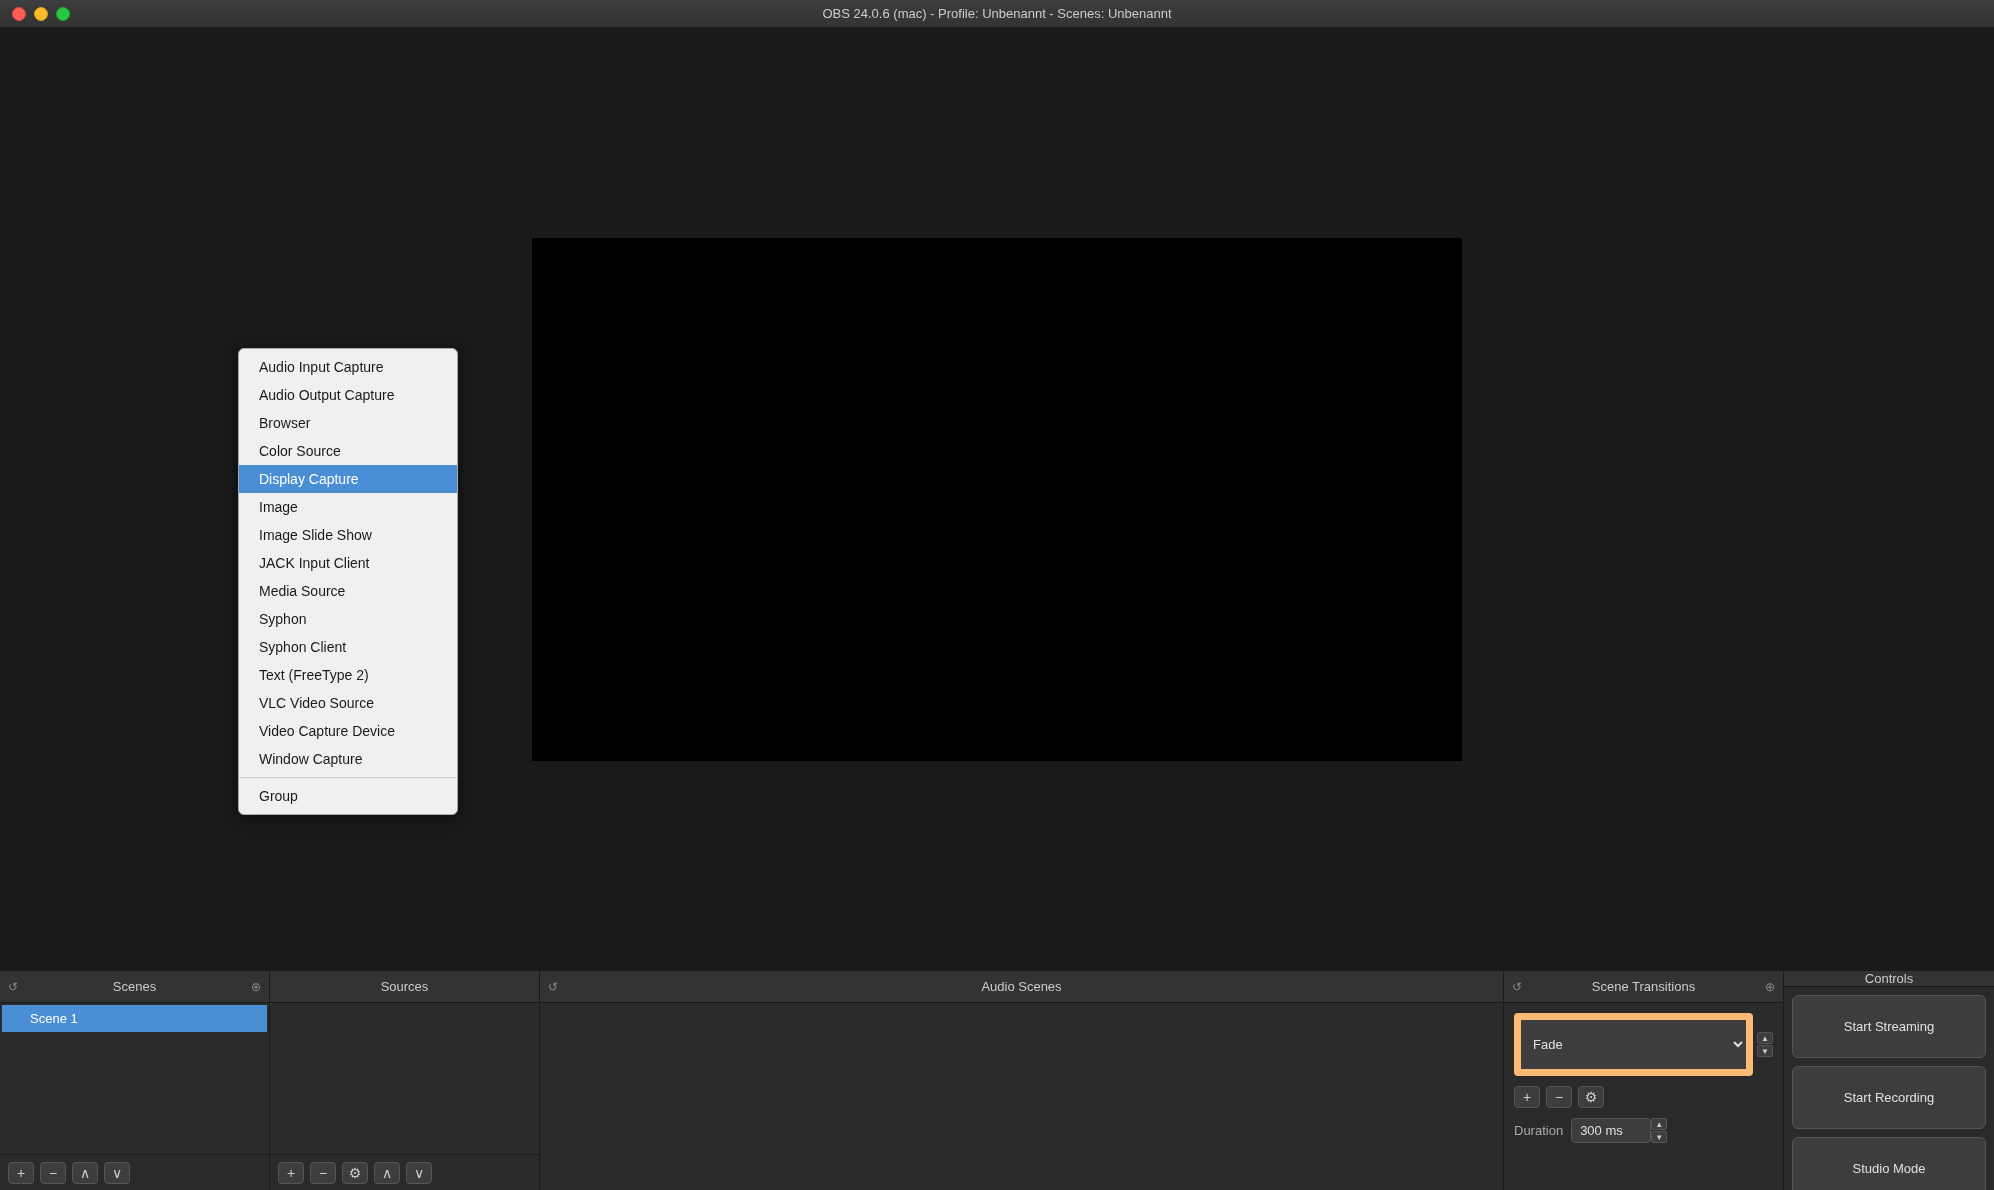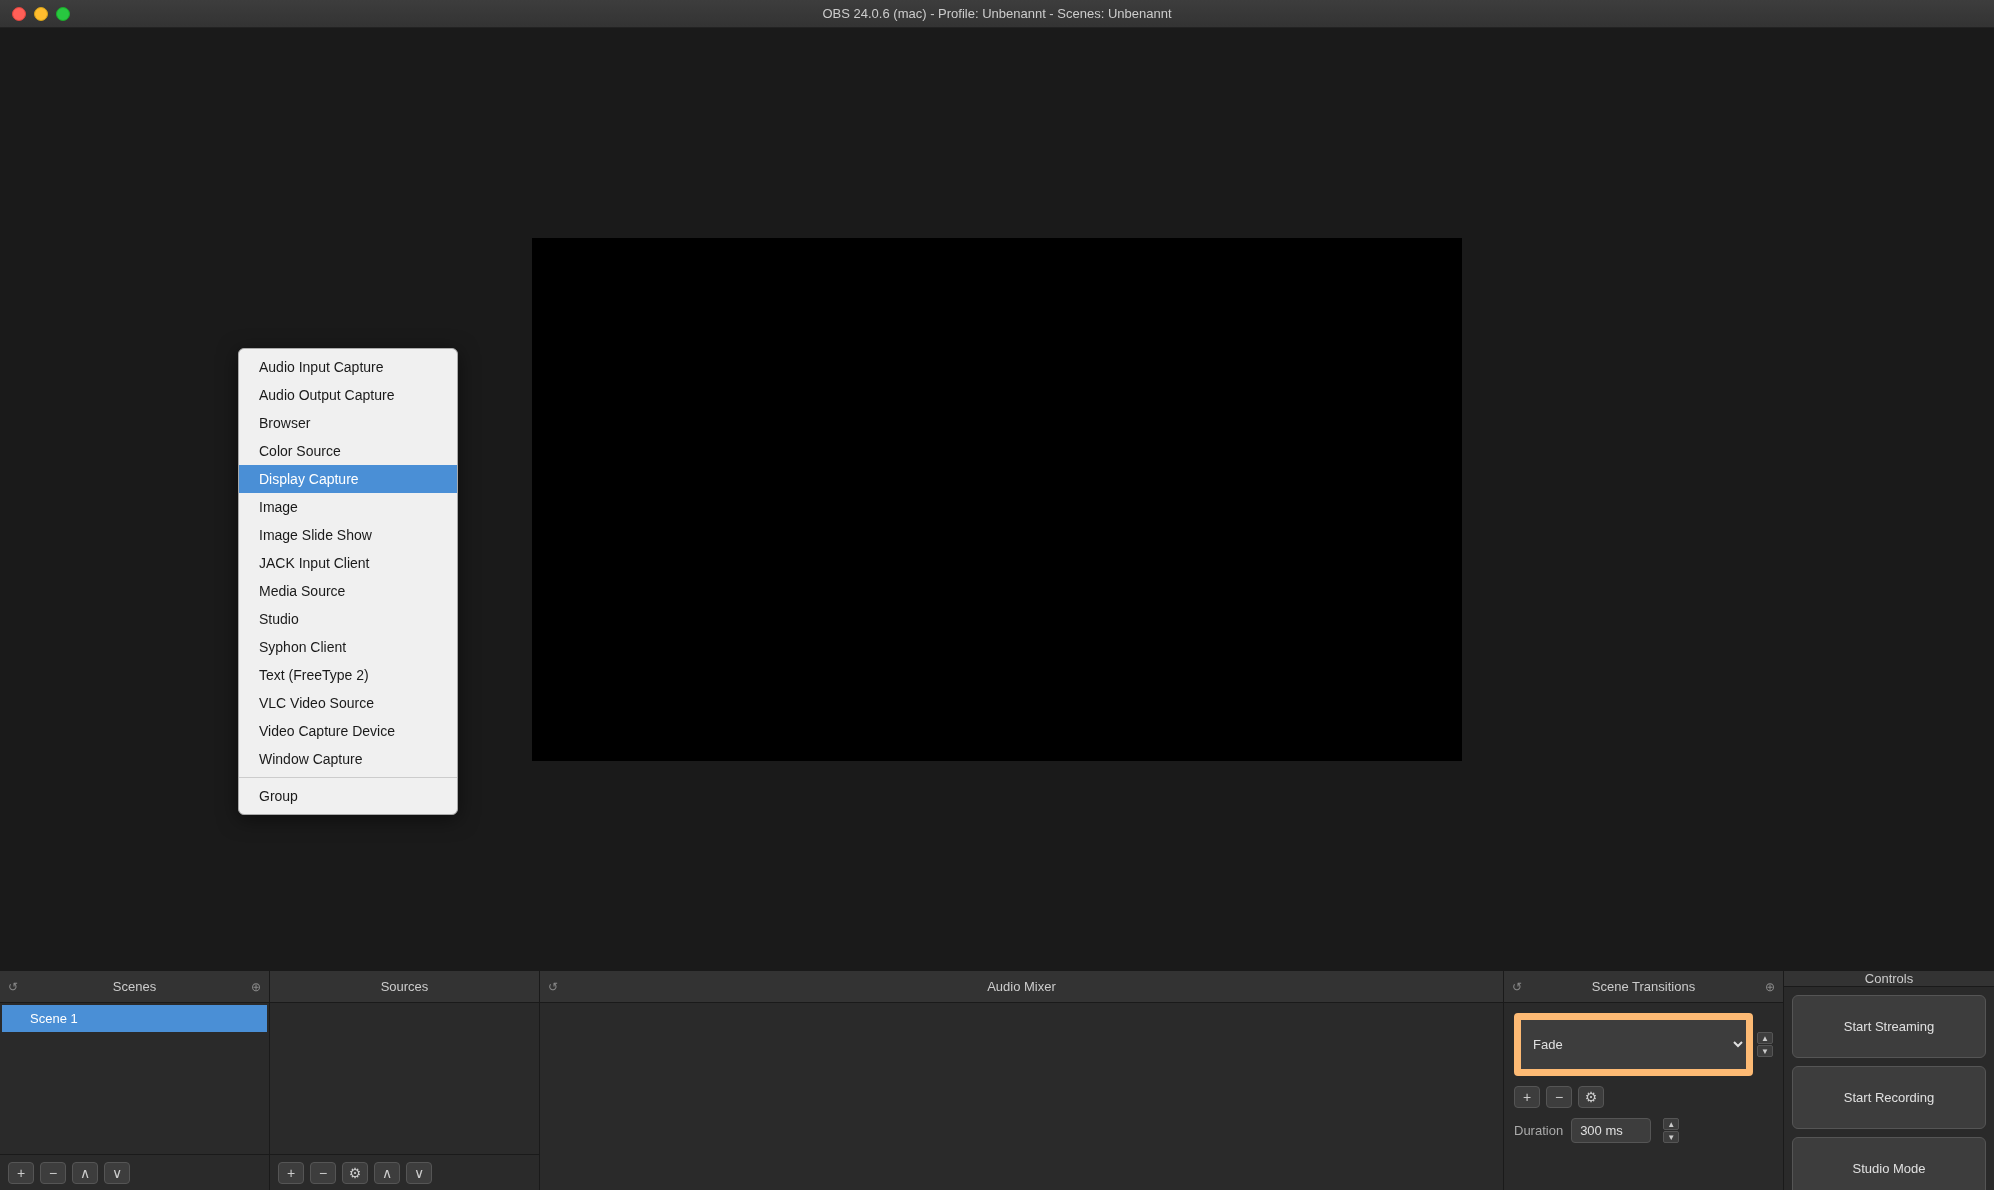--- a/index.html
+++ b/index.html
@@ -265,21 +265,21 @@
       align-items: center;
       gap: 8px;
     }
     .duration-label {
       font-size: 13px;
       color: #aaa;
     }
     .duration-input-wrap {
       display: flex;
       align-items: center;
-      gap: 12px;
+      gap: 0;
     }
     .duration-input {
       background: #3d3d3d;
       border: 1px solid #555;
       color: #e0e0e0;
       border-radius: 4px;
       padding: 4px 8px;
       font-size: 13px;
       width: 80px;
     }
@@ -334,21 +334,21 @@
 
     <div class="menu-item">Audio Input Capture</div>
         <div class="menu-item">Audio Output Capture</div>
         <div class="menu-item">Browser</div>
         <div class="menu-item">Color Source</div>
         <div class="menu-item highlighted">Display Capture</div>
         <div class="menu-item">Image</div>
         <div class="menu-item">Image Slide Show</div>
         <div class="menu-item">JACK Input Client</div>
         <div class="menu-item">Media Source</div>
-        <div class="menu-item">Studio</div>
+        <div class="menu-item">Syphon</div>
         <div class="menu-item">Syphon Client</div>
         <div class="menu-item">Text (FreeType 2)</div>
         <div class="menu-item">VLC Video Source</div>
         <div class="menu-item">Video Capture Device</div>
         <div class="menu-item">Window Capture</div>
         <div class="menu-divider"></div>
         <div class="menu-item">Group</div>
       </div>
   </div>
 
@@ -381,21 +381,21 @@
         <div class="toolbar-btn">−</div>
         <div class="toolbar-btn">⚙</div>
         <div class="toolbar-btn">∧</div>
         <div class="toolbar-btn">∨</div>
       </div>
     </div>
 
     <div class="panel-section" id="audio-panel">
       <div class="panel-header">
         <span class="panel-header-icon-left">↺</span>
-        <span>Audio Mixer</span>
+        <span>Audio Scenes</span>
       </div>
       <div id="audio-content"></div>
     </div>
 
     <div class="panel-section" id="transitions-panel">
       <div class="panel-header">
         <span class="panel-header-icon-left">↺</span>
         <span>Scene Transitions</span>
         <span class="panel-header-icon-right">⊕</span>
       </div>

